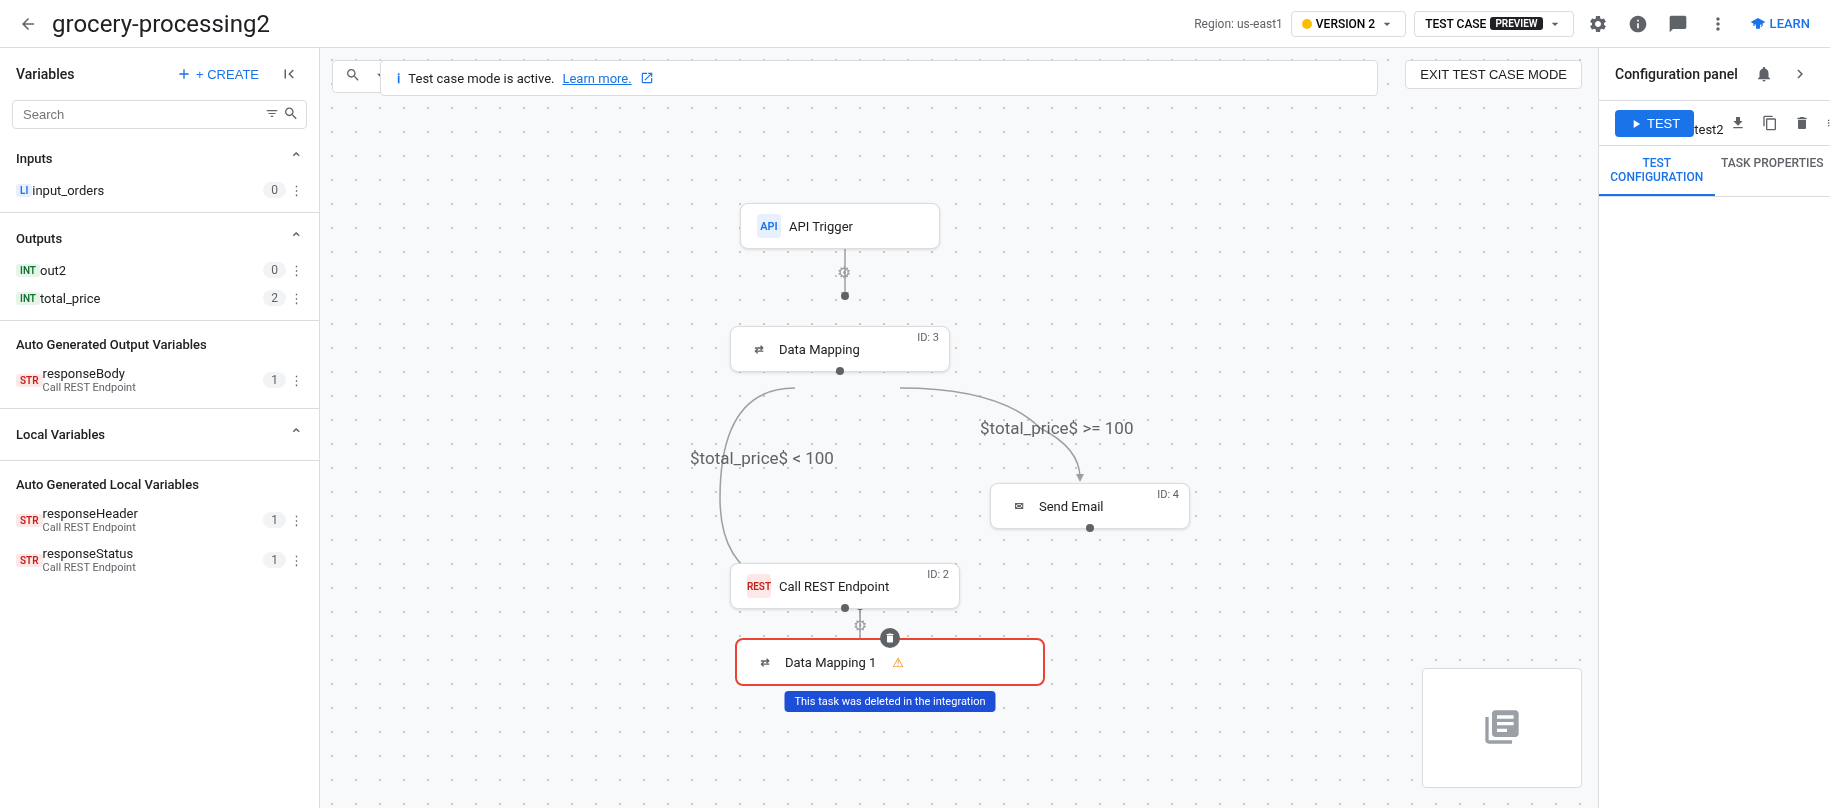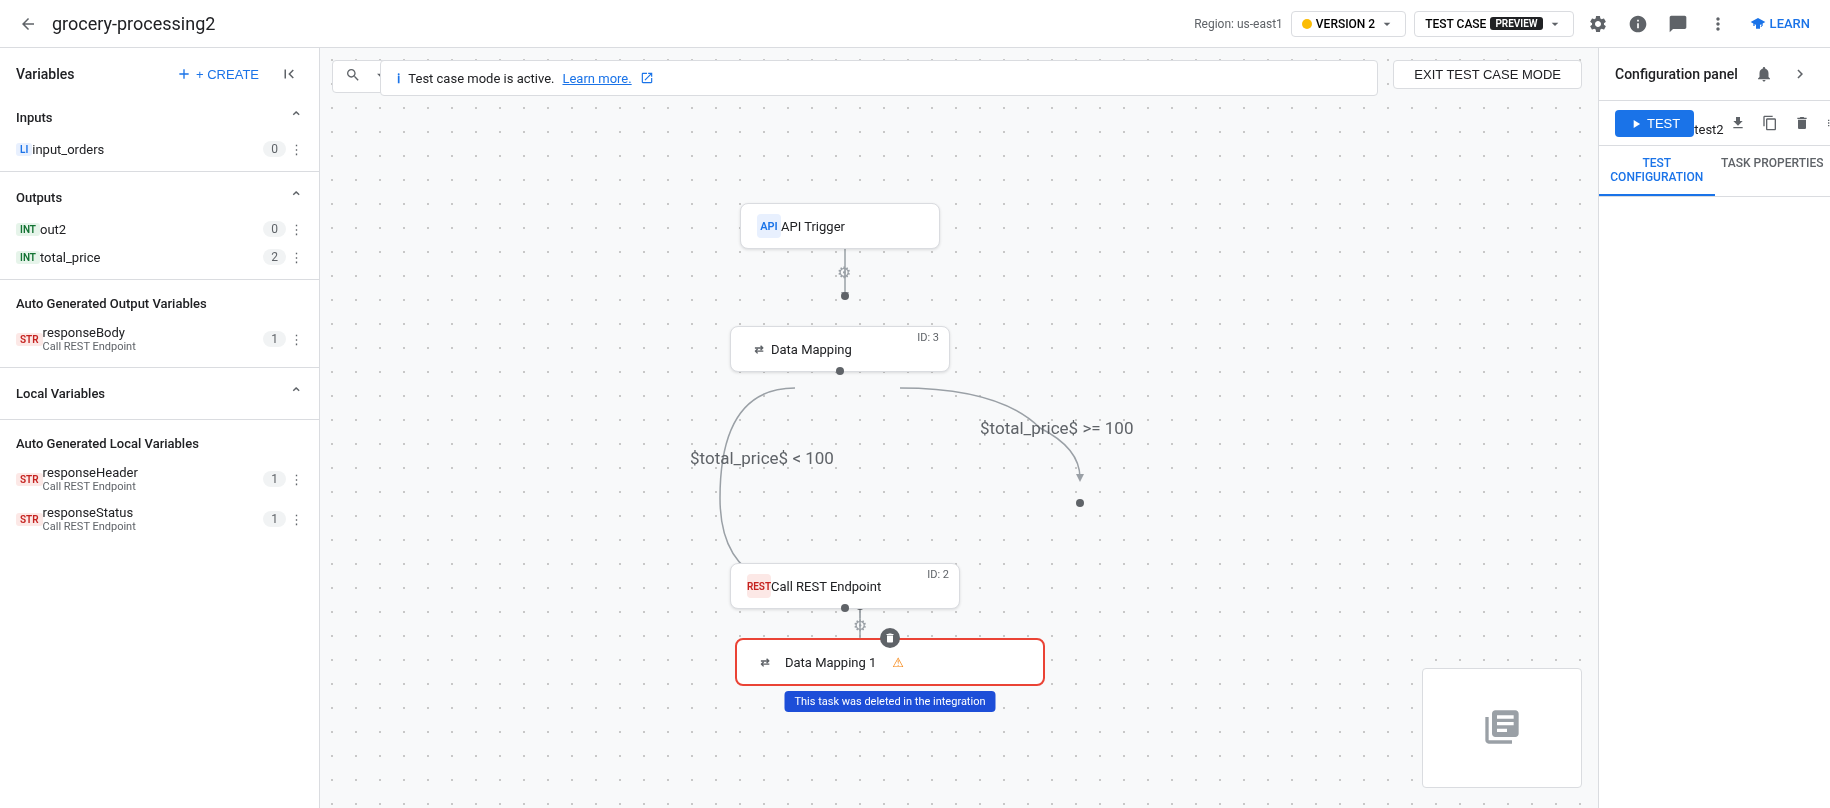--- a/index.html
+++ b/index.html
@@ -5,21 +5,21 @@
     * { box-sizing: border-box; margin: 0; padding: 0; }
     body { font-family: 'Google Sans', Roboto, Arial, sans-serif; font-size: 13px; background: #f8f9fa; overflow: hidden; width: 1830px; height: 808px; }
 
     
     .top-navbar {
       display: flex; align-items: center; height: 48px;
       background: #fff; border-bottom: 1px solid #dadce0;
       padding: 0 12px; gap: 8px; position: relative; z-index: 10;
     }
     .nav-back-btn { width: 32px; height: 32px; display: flex; align-items: center; justify-content: center; border-radius: 50%; cursor: pointer; color: #5f6368; }
-    .nav-title { font-size: 18px; color: #202124; font-weight: 400; flex: 1; }
+    .nav-title { font-size: 24px; color: #202124; font-weight: 400; flex: 1; }
     .nav-right { display: flex; align-items: center; gap: 8px; }
     .region-label { font-size: 12px; color: #5f6368; }
     .version-badge { display: flex; align-items: center; gap: 4px; background: #fff; border: 1px solid #dadce0; border-radius: 4px; padding: 4px 10px; font-size: 12px; font-weight: 500; cursor: pointer; }
     .version-dot { width: 10px; height: 10px; border-radius: 50%; background: #fbbc04; }
     .test-case-badge { display: flex; align-items: center; gap: 4px; background: #fff; border: 1px solid #dadce0; border-radius: 4px; padding: 4px 10px; font-size: 12px; font-weight: 500; cursor: pointer; }
     .preview-chip { background: #202124; color: #fff; border-radius: 3px; font-size: 10px; padding: 1px 5px; font-weight: 600; }
     .nav-icon-btn { width: 32px; height: 32px; display: flex; align-items: center; justify-content: center; border-radius: 50%; cursor: pointer; color: #5f6368; }
     .learn-btn { display: flex; align-items: center; gap: 4px; color: #1a73e8; font-size: 13px; font-weight: 500; cursor: pointer; padding: 4px 8px; border-radius: 4px; }
 
     
@@ -54,24 +54,24 @@
     .var-more { color: #5f6368; cursor: pointer; margin-left: 4px; }
     .section-divider { height: 1px; background: #dadce0; margin: 8px 0; }
 
     
     .canvas-area { flex: 1; background: #f8f9fa; position: relative; overflow: hidden; }
     .canvas-toolbar { position: absolute; top: 12px; left: 12px; display: flex; align-items: center; gap: 4px; background: #fff; border: 1px solid #dadce0; border-radius: 4px; padding: 4px 8px; z-index: 5; }
     .canvas-toolbar-btn { cursor: pointer; color: #5f6368; font-size: 14px; padding: 2px 4px; }
 
     .test-case-banner { position: absolute; top: 12px; left: 60px; right: 220px; display: flex; align-items: center; gap: 8px; background: #fff; border: 1px solid #dadce0; border-radius: 4px; padding: 8px 16px; z-index: 5; font-size: 13px; color: #202124; }
     .banner-info-icon { color: #1a73e8; font-weight: bold; }
-    .exit-btn { position: absolute; top: 12px; right: 16px; background: #fff; border: 1px solid #dadce0; border-radius: 4px; padding: 6px 20px; font-size: 13px; font-weight: 500; color: #202124; cursor: pointer; z-index: 5; }
+    .exit-btn { position: absolute; top: 12px; right: 16px; background: #fff; border: 1px solid #dadce0; border-radius: 4px; padding: 6px 14px; font-size: 13px; font-weight: 500; color: #202124; cursor: pointer; z-index: 5; }
     .flow-node {
       position: absolute; background: #fff; border: 1px solid #dadce0;
-      border-radius: 8px; display: flex; align-items: center; 
+      border-radius: 8px; display: flex; align-items: center; gap: 8px;
       padding: 10px 16px; font-size: 13px; color: #202124;
       box-shadow: 0 1px 3px rgba(0,0,0,0.12);
     }
     .flow-node-label { font-size: 11px; color: #5f6368; position: absolute; top: 4px; right: 10px; }
     .flow-node-icon { width: 24px; height: 24px; display: flex; align-items: center; justify-content: center; font-size: 11px; font-weight: 600; }
     .node-api { background: #e8f0fe; color: #1a73e8; border-radius: 4px; padding: 2px 5px; }
     .node-rest { background: #fce8e6; color: #c5221f; border-radius: 4px; padding: 2px 4px; font-size: 10px; }
     .node-dm { color: #5f6368; }
     .node-email { color: #5f6368; }
 
@@ -201,20 +201,33 @@
           <span>+ CREATE</span>
         </button>
         <div class="collapse-btn">
           <svg width="18" height="18" viewBox="0 0 24 24" fill="currentColor">
               <path d="M18.41 16.59L13.82 12l4.59-4.59L17 6l-6 6 6 6zM6 6h2v12H6z"></path>
             </svg>
         </div>
       </div>
     </div>
 
+    <div class="search-bar">
+      <input type="text" placeholder="Search" style="">
+      <span class="search-icon">
+        <svg width="16" height="16" viewBox="0 0 24 24" fill="currentColor">
+            <path d="M15.5 14h-.79l-.28-.27C15.41 12.59 16 11.11 16 9.5 16 5.91 13.09 3 9.5 3S3 5.91 3 9.5 5.91 16 9.5 16c1.61 0 3.09-.59 4.23-1.57l.27.28v.79l5 4.99L20.49 19l-4.99-5zm-6 0C7.01 14 5 11.99 5 9.5S7.01 5 9.5 5 14 7.01 14 9.5 11.99 14 9.5 14z"></path>
+          </svg>
+      </span>
+      <span class="search-options">
+        <svg width="14" height="14" viewBox="0 0 24 24" fill="currentColor">
+            <path d="M10 18h4v-2h-4v2zM3 6v2h18V6H3zm3 7h12v-2H6v2z"></path>
+          </svg>
+      </span>
+    </div>
 
     <div class="section">
       <div class="section-header">
         <span class="section-title">Inputs</span>
         <span class="section-toggle">⌃</span>
       </div>
       <div class="var-item">
         <span class="var-type-badge badge-list">LI</span>
         <span class="var-name">input_orders</span>
         <span class="var-count">0</span>
@@ -355,20 +368,26 @@
       <div class="flow-node" style="left: 410px; top: 278px; min-width: 220px;">
         <span class="flow-node-label">ID: 3</span>
         <span class="flow-node-icon node-dm">⇄</span>
         <span>Data Mapping</span>
         <div class="dot-connector" style="bottom: -4px; left: 50%; transform: translate(-50%, 0);"></div>
       </div>
 
       <div class="condition-label" style="left: 370px; top: 400px;">$total_price$ &lt; 100</div>
       <div class="condition-label" style="left: 660px; top: 370px;">$total_price$ &gt;= 100</div>
 
+      <div class="flow-node" style="left: 670px; top: 435px; min-width: 200px;">
+        <span class="flow-node-label">ID: 4</span>
+        <span class="flow-node-icon node-email">✉</span>
+        <span>Send Email</span>
+        <div class="dot-connector" style="bottom: -4px; left: 50%; transform: translate(-50%, 0);"></div>
+      </div>
 
       <div class="flow-node" style="left: 410px; top: 515px; min-width: 230px;">
         <span class="flow-node-label">ID: 2</span>
         <span class="flow-node-icon node-rest">REST</span>
         <span>Call REST Endpoint</span>
         <div class="dot-connector" style="bottom: -4px; left: 50%; transform: translate(-50%, 0);"></div>
       </div>
 
       <div class="flow-gear" style="left: 533px; top: 568px;">⚙</div>
 

